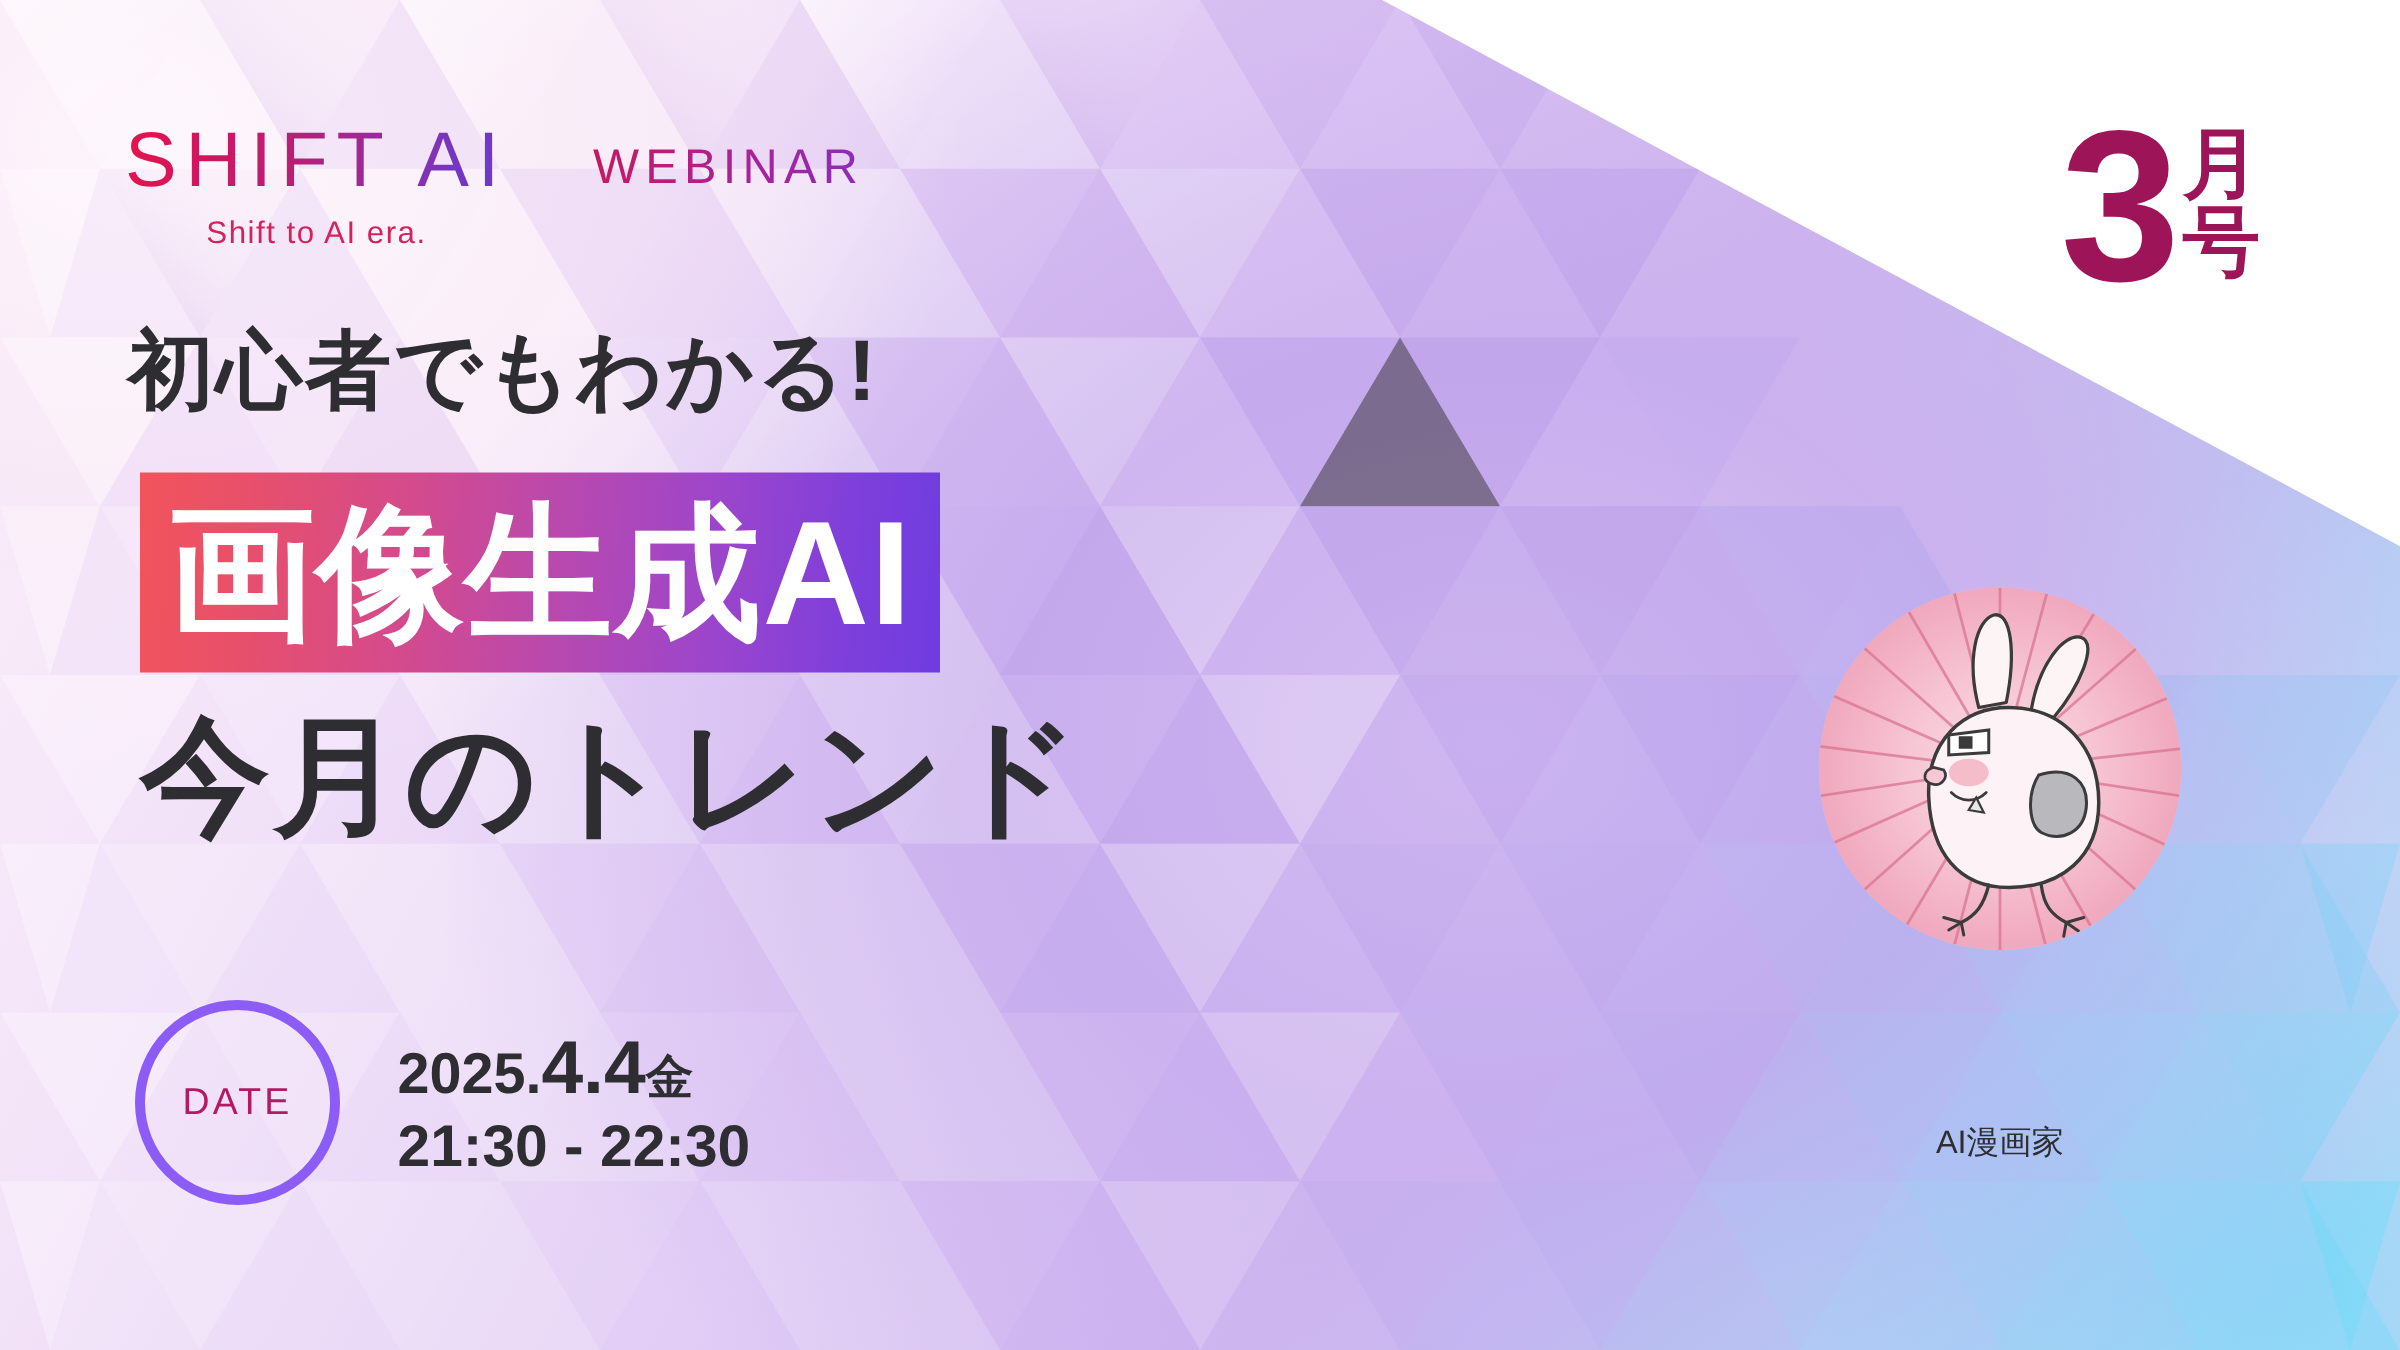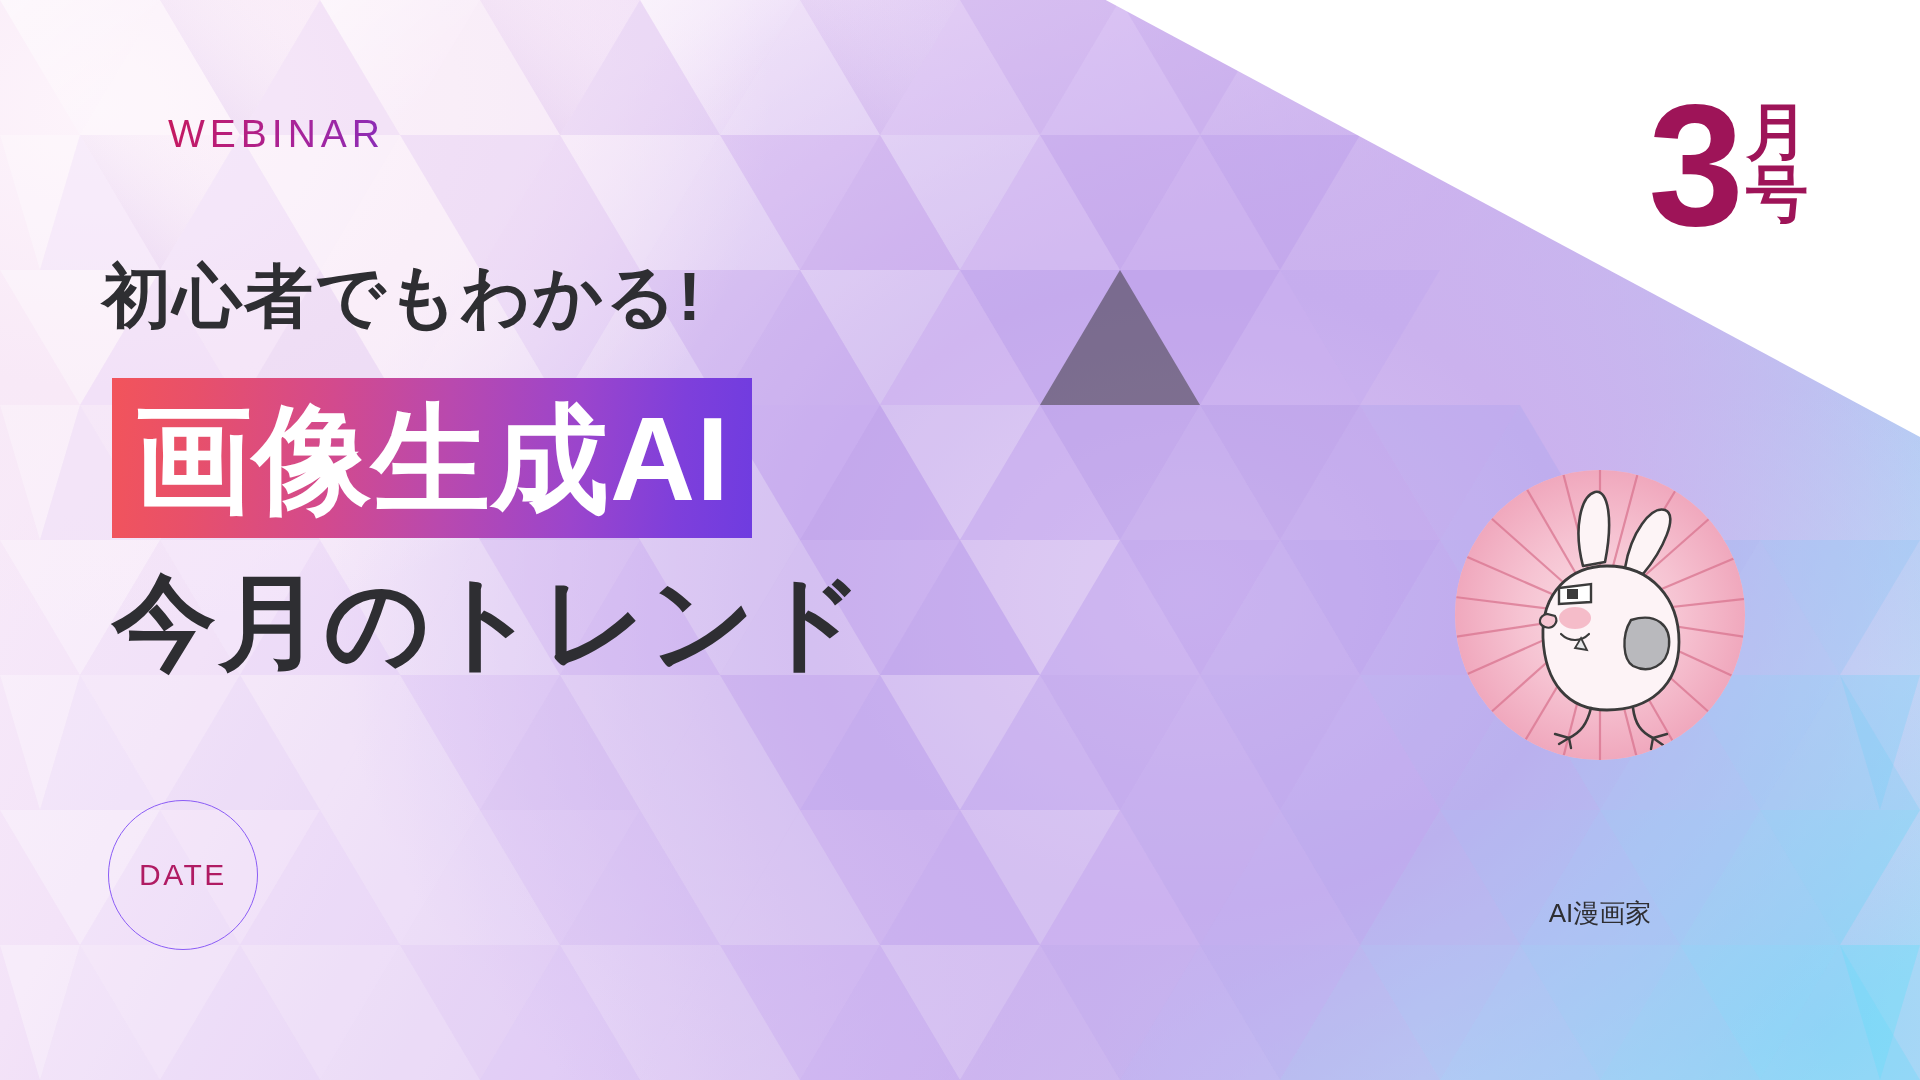--- a/index.html
+++ b/index.html
@@ -76,21 +76,21 @@
 
   .head2{
     position:absolute;left:112px;top:570px;
     font-size:104px;font-weight:700;letter-spacing:2px;color:#2e2e32;
     line-height:1;white-space:nowrap;
   }
 
   .date-row{position:absolute;left:108px;top:800px;display:flex;align-items:center;}
   .date-circle{
     width:148px;height:148px;border-radius:50%;
-    border:1px solid #8b5cf6;
+    border:8px solid #8b5cf6;
     display:flex;align-items:center;justify-content:center;
     background:transparent;flex:none;
   }
   .date-circle span{
     font-size:30px;font-weight:400;letter-spacing:2.5px;color:#b01b63;
   }
   .date-text{margin-left:46px;color:#2e2e32;line-height:1.12;}
   .date-line1{font-size:46px;font-weight:700;letter-spacing:0px;white-space:nowrap;}
   .date-line1 .big{font-size:60px;}
   .date-line1 .kanji{font-size:38px;}
@@ -322,34 +322,42 @@
       <polygon points="1840,945 1920,945 1880,1080" fill="#64ddfa" fill-opacity="0.36"></polygon>
       <polygon points="1760,1080 1920,1080 1840,945" fill="#6bdafa" fill-opacity="0.34"></polygon>
     </g>
   </svg>
 
   <div class="bg-white-wedge"></div>
 
   <div class="content">
 
     <div class="logo-row">
+      <div class="logo-block">
+        <div class="logo-word">SHIFT AI</div>
+        <div class="logo-tag">Shift to AI era.</div>
+      </div>
       <div class="webinar">WEBINAR</div>
     </div>
 
     <div class="head1">初心者でもわかる!</div>
 
     <div class="hl-box">
       <span>画像生成AI</span>
     </div>
 
     <div class="head2">今月のトレンド</div>
 
     <div class="date-row">
       <div class="date-circle">
         <span>DATE</span>
+      </div>
+      <div class="date-text">
+        <div class="date-line1"><span>2025.</span><span class="big">4.4</span><span class="kanji">金</span></div>
+        <div class="date-line2">21:30 - 22:30</div>
       </div>
     </div>
 
   </div>
 
   <div class="issue">
     <div class="num">3</div>
     <div class="suffix">
       <i>月</i>
       <i>号</i>

